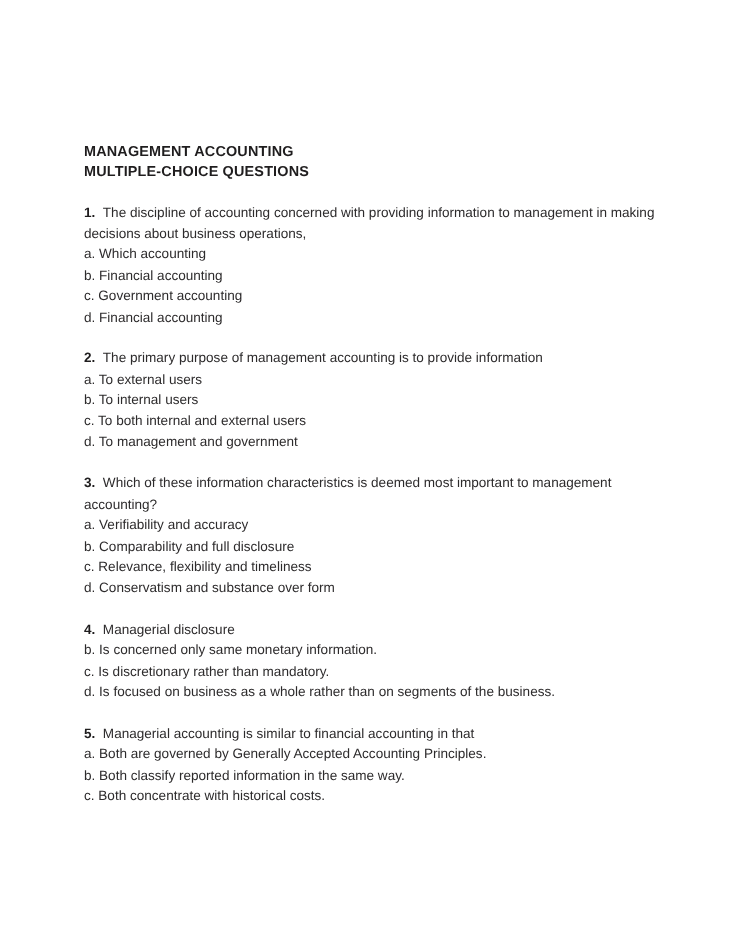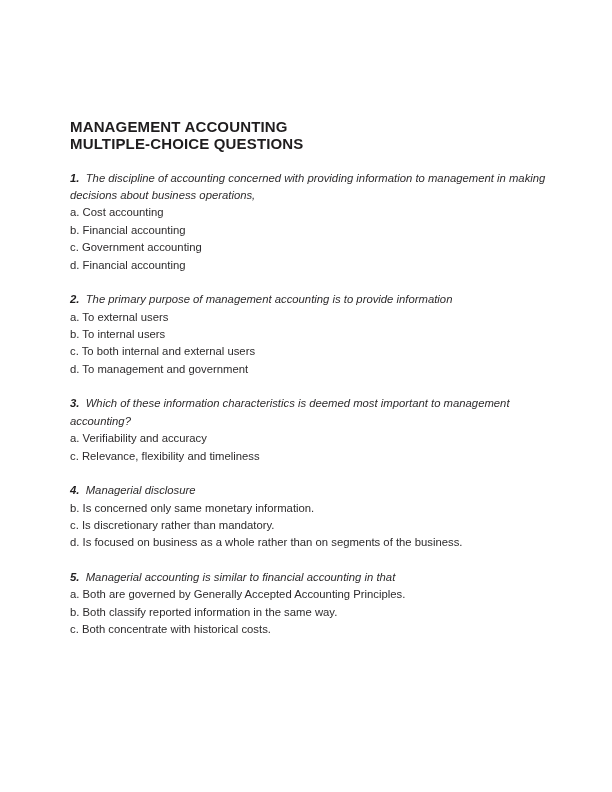--- a/index.html
+++ b/index.html
@@ -22,21 +22,21 @@
     background: #ffffff;
     box-sizing: border-box;
   }
   .doc-body {
     position: absolute;
     left: 70px;
     top: 118px;
     width: 480px;
   }
   .doc-title {
-    font-size: 15px;
+    font-size: 12px;
     font-weight: bold;
     line-height: 17.2px;
     letter-spacing: 0.15px;
     color: #1f1d1e;
     margin: 0;
   }
   .doc-title .title-line {
     display: block;
     white-space: nowrap;
   }
@@ -51,21 +51,20 @@
   }
   .question-block.spaced {
     margin-top: 17.2px;
   }
   .q-stem {
     font-size: 11.3px;
     line-height: 17.4px;
     color: #2d2b2c;
     margin: 0;
     text-align: left;
-    font-style: italic;
   }
   .q-num {
     font-weight: bold;
     color: #1f1d1e;
   }
   .q-num::after {
     content: "\00a0\00a0";
   }
   .options {
     margin: 0;
@@ -89,42 +88,44 @@
     <div class="doc-title">
       <span class="title-line">MANAGEMENT ACCOUNTING</span>
       <span class="title-line">MULTIPLE-CHOICE QUESTIONS</span>
     </div>
 
     <div class="questions">
 
       <div class="question-block spaced">
         <p class="q-stem"><span class="q-num">1.</span><span>The discipline of accounting concerned with providing information to management in making decisions about business operations,</span></p>
         <ul class="options">
-          <li class="option">a. Cost accounting</li>
+          <li class="option">a. Which accounting</li>
           <li class="option">b. Financial accounting</li>
           <li class="option">c. Government accounting</li>
           <li class="option">d. Financial accounting</li>
         </ul>
       </div>
 
       <div class="question-block spaced">
         <p class="q-stem"><span class="q-num">2.</span><span>The primary purpose of management accounting is to provide information</span></p>
         <ul class="options">
           <li class="option">a. To external users</li>
           <li class="option">b. To internal users</li>
           <li class="option">c. To both internal and external users</li>
           <li class="option">d. To management and government</li>
         </ul>
       </div>
 
       <div class="question-block spaced">
         <p class="q-stem"><span class="q-num">3.</span><span>Which of these information characteristics is deemed most important to management accounting?</span></p>
         <ul class="options">
           <li class="option">a. Verifiability and accuracy</li>
+          <li class="option">b. Comparability and full disclosure</li>
           <li class="option">c. Relevance, flexibility and timeliness</li>
+          <li class="option">d. Conservatism and substance over form</li>
         </ul>
       </div>
 
       <div class="question-block spaced">
         <p class="q-stem"><span class="q-num">4.</span><span>Managerial disclosure</span></p>
         <ul class="options">
           <li class="option">b. Is concerned only same monetary information.</li>
           <li class="option">c. Is discretionary rather than mandatory.</li>
           <li class="option">d. Is focused on business as a whole rather than on segments of the business.</li>
         </ul>

